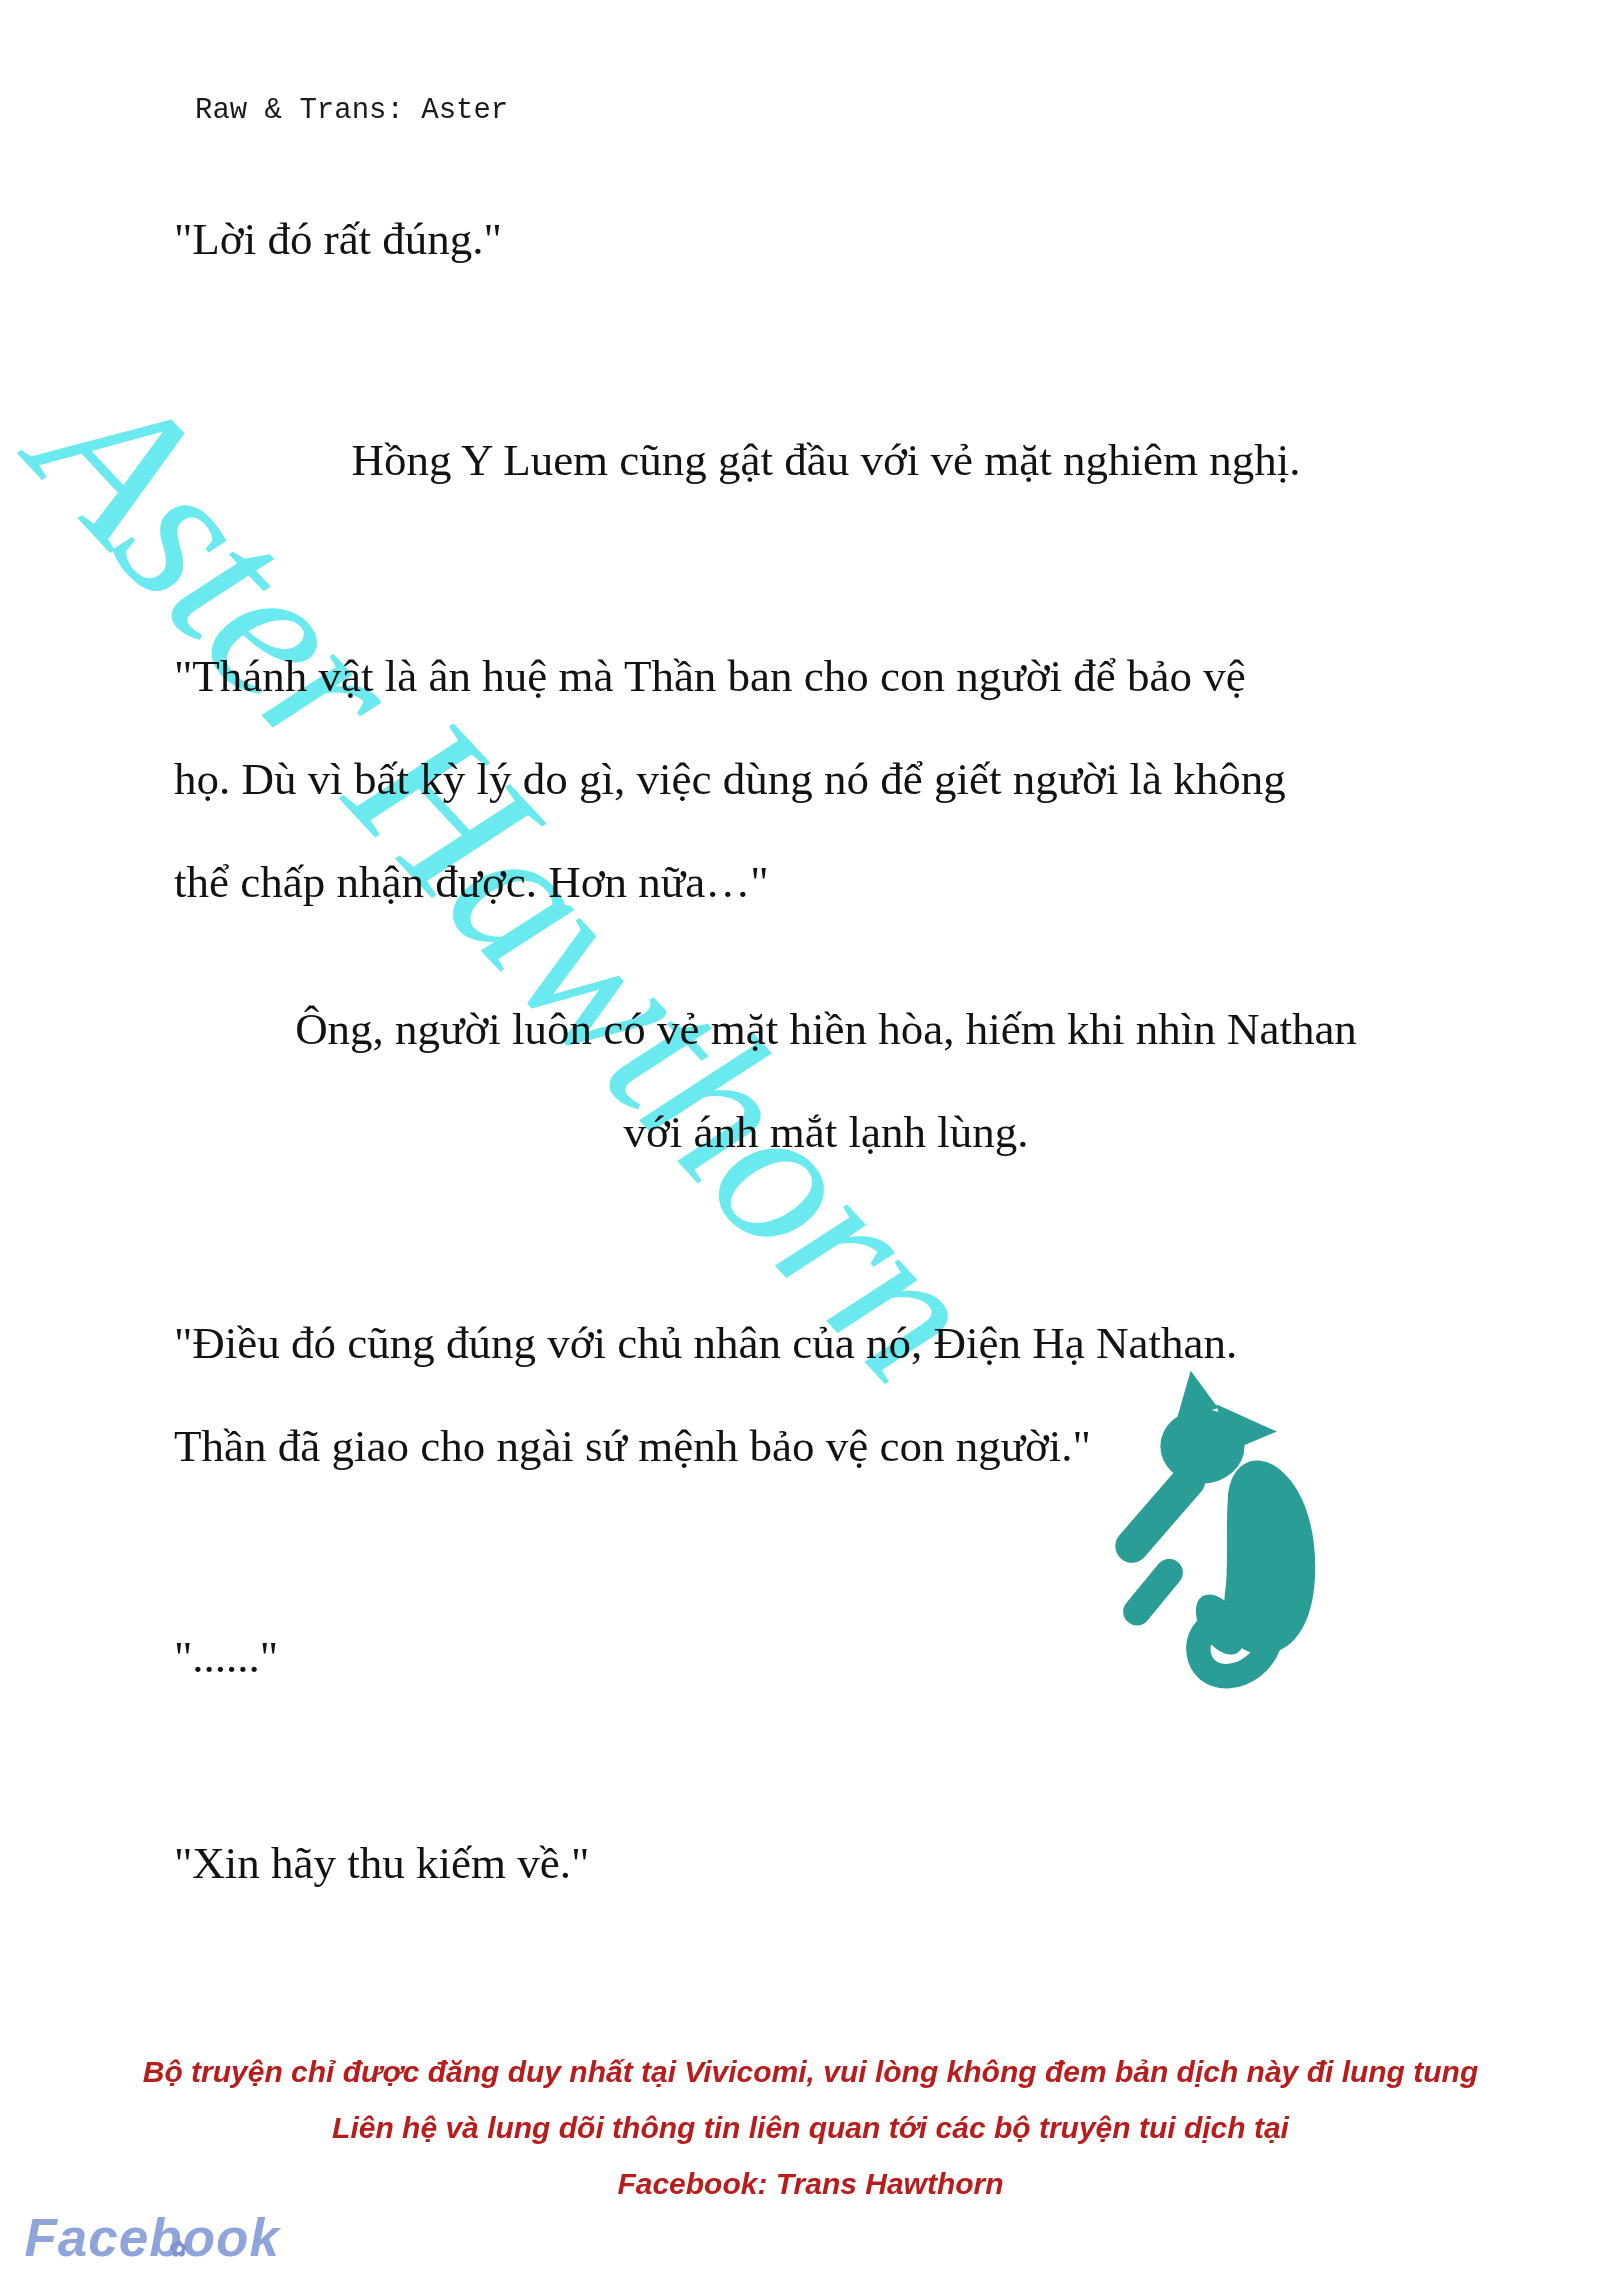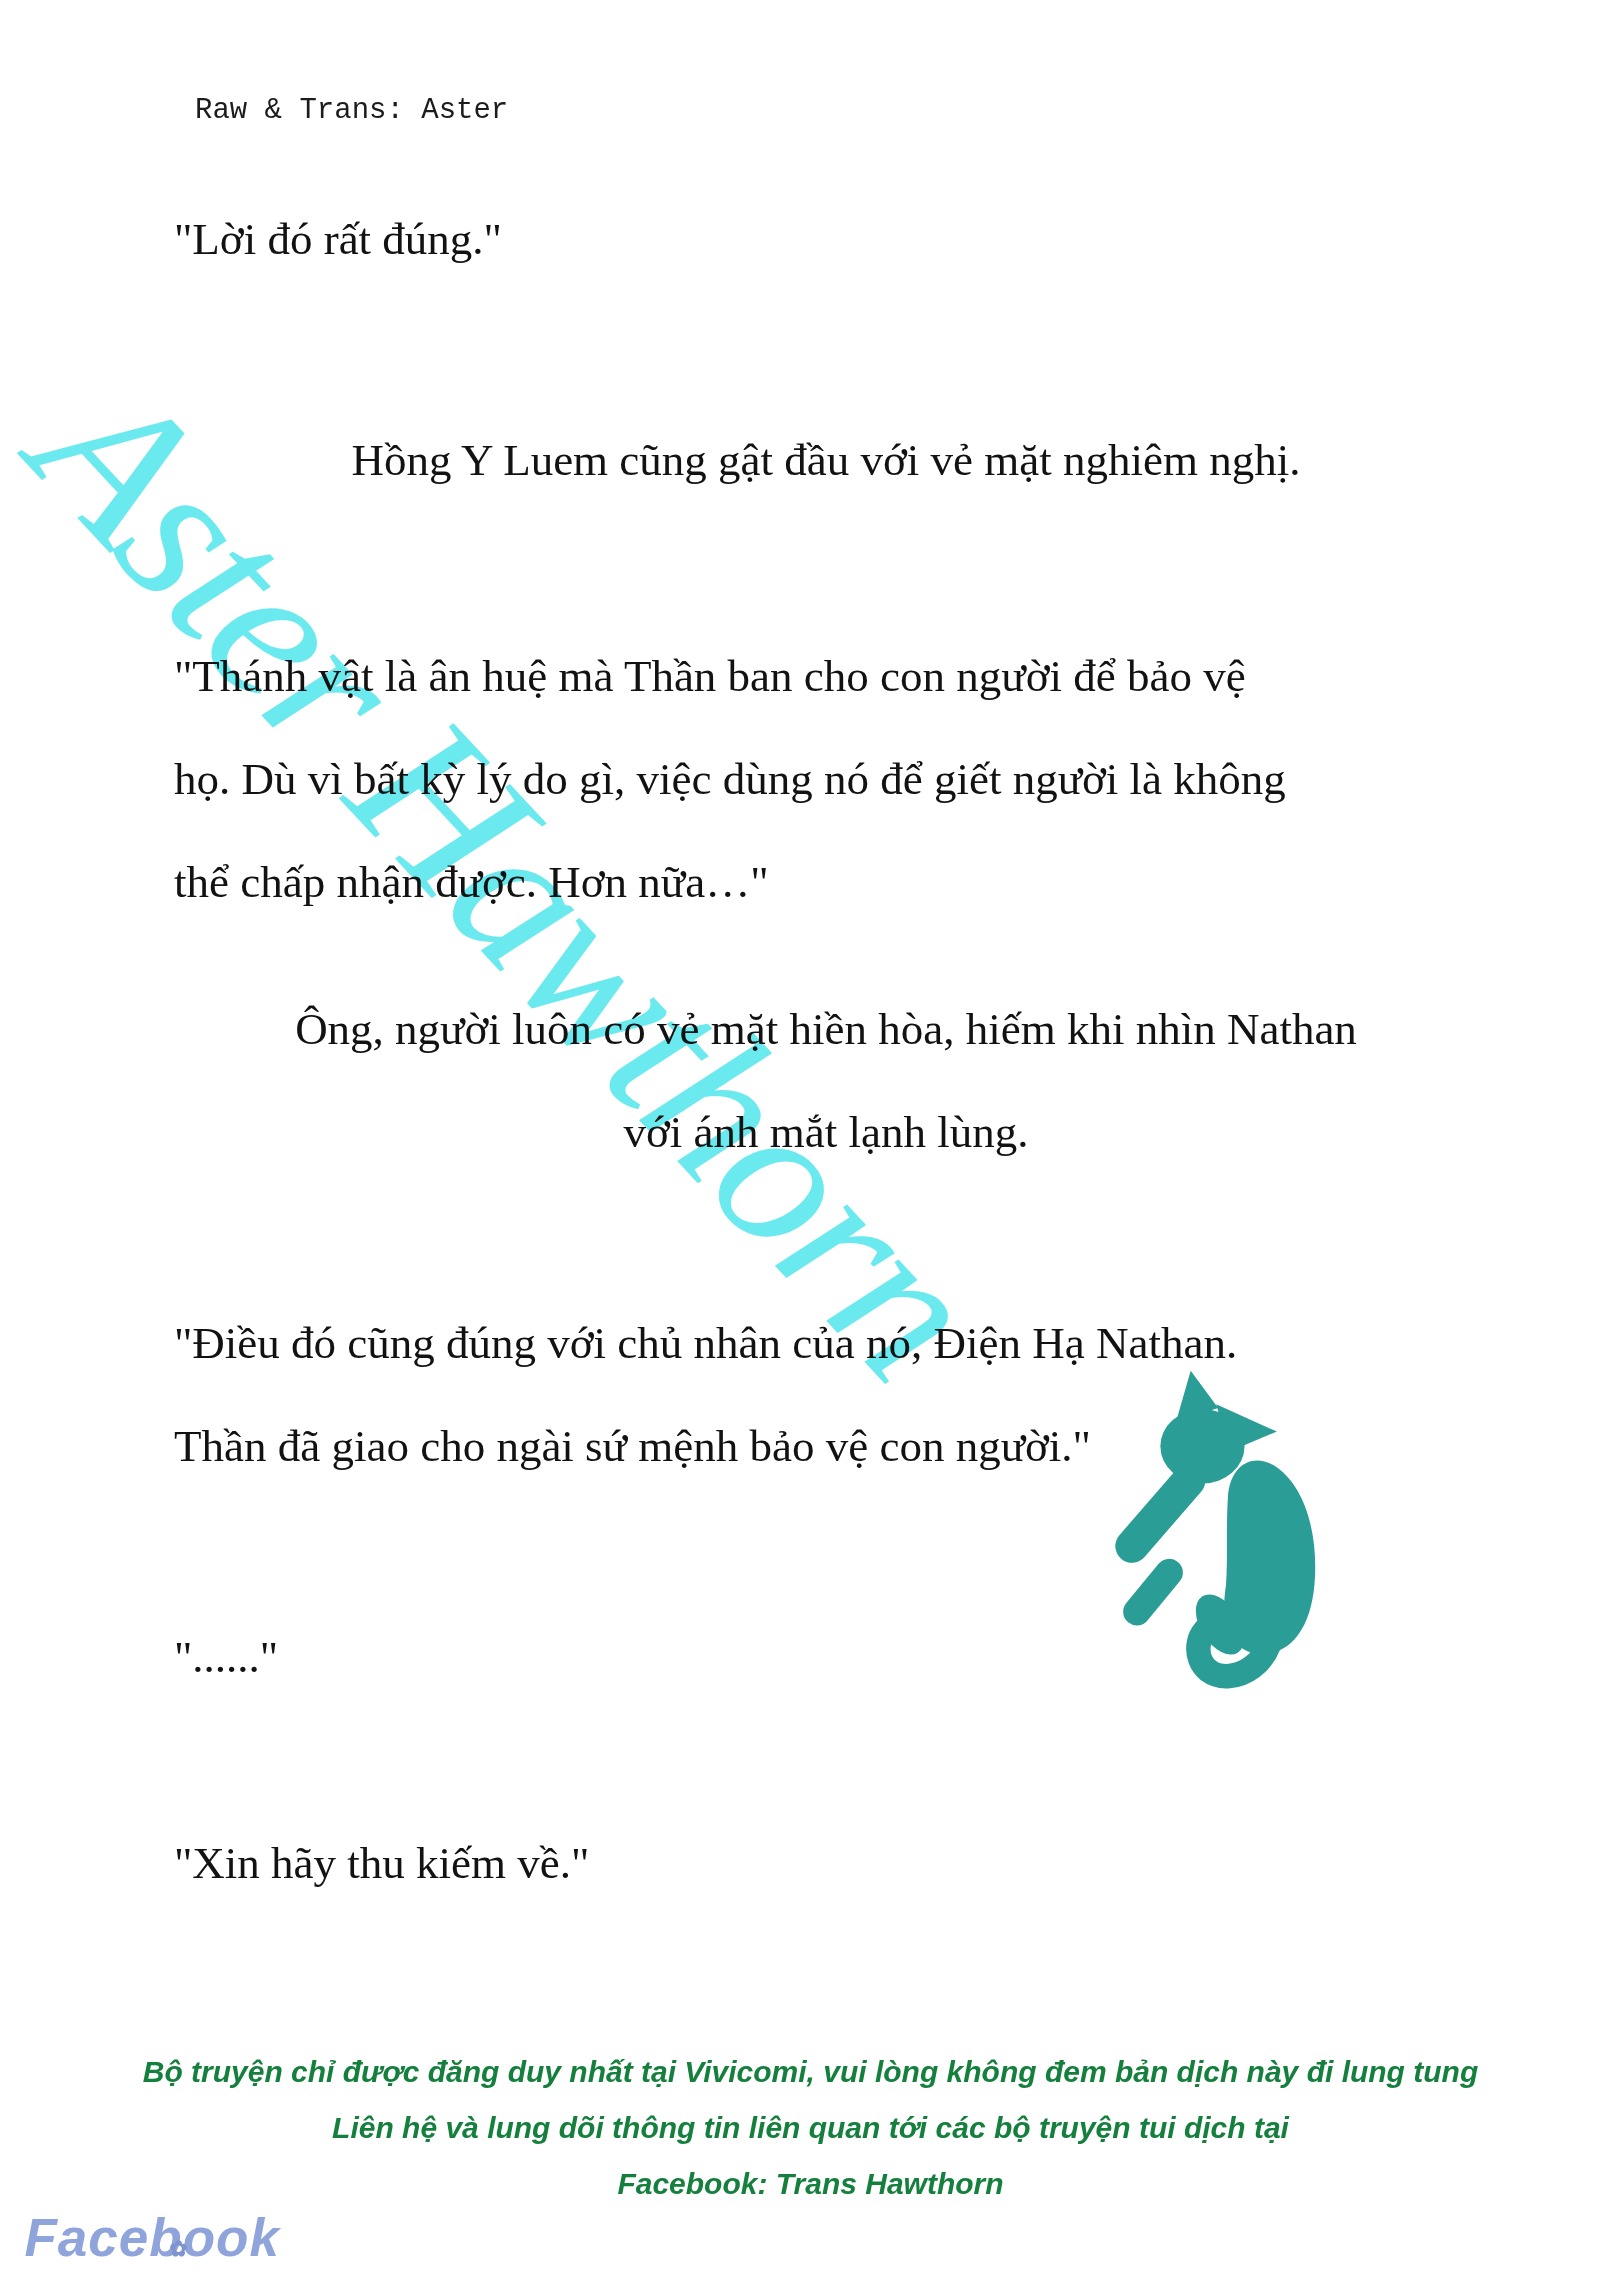--- a/index.html
+++ b/index.html
@@ -44,21 +44,21 @@
   .p6{margin-bottom:103px !important;}
   .cat{
     position:absolute;left:1083px;top:1365px;z-index:2;
   }
   .footer{
     position:absolute;left:0;right:0;top:2044px;
     text-align:center;
     font-family:"Liberation Sans", sans-serif;
     font-style:italic;font-weight:bold;
     font-size:30px;line-height:56px;
-    color:#15803d;z-index:3;
+    color:#b91c1c;z-index:3;
   }
   .logo{
     position:absolute;left:24.5px;top:2207px;
     font-family:"Liberation Sans", sans-serif;
     font-style:italic;font-weight:bold;
     font-size:53px;letter-spacing:1px;
     color:#8ea4da;z-index:3;
   }
   .logo .flower{
     position:absolute;left:145px;top:29px;

